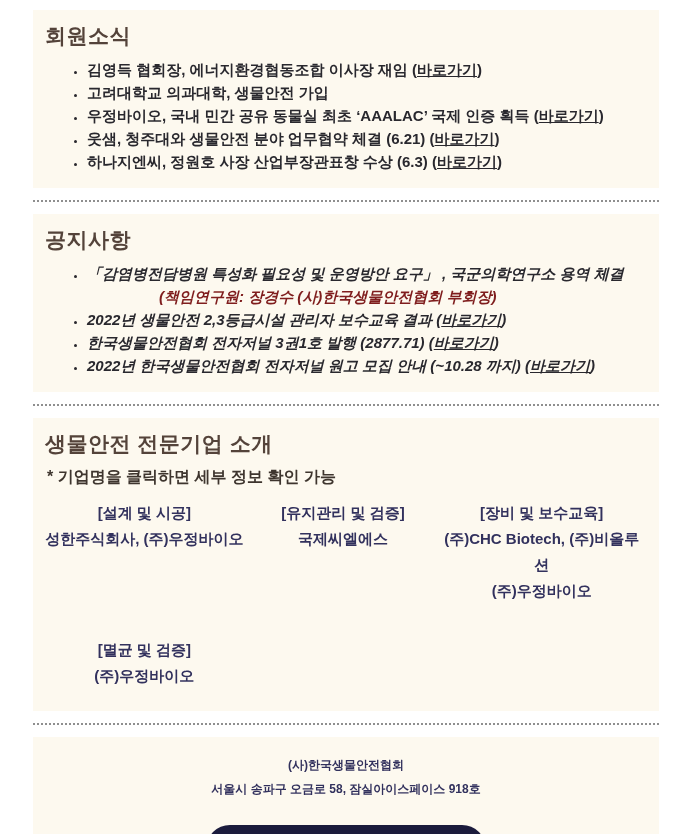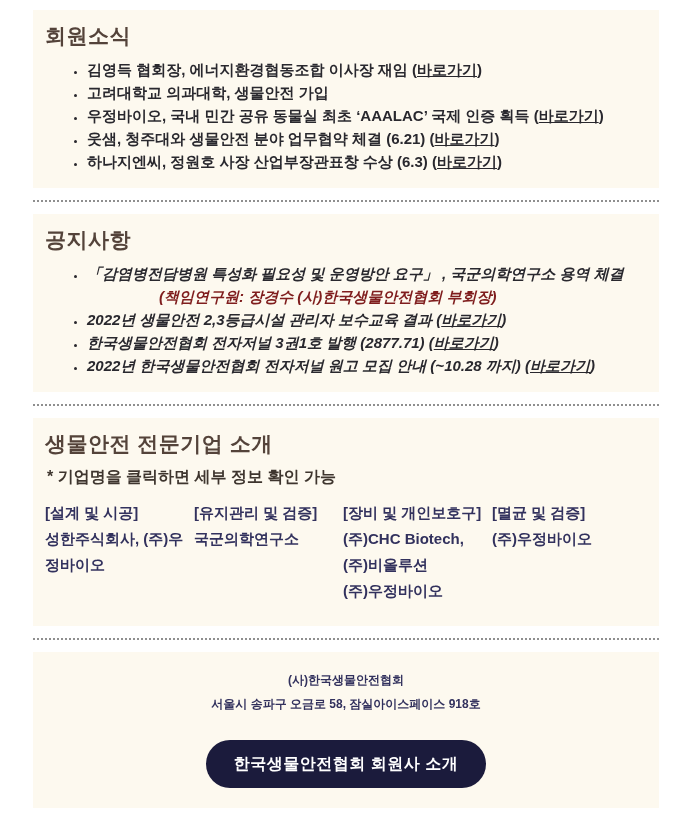--- a/index.html
+++ b/index.html
@@ -62,22 +62,23 @@
 
   .note {
     font-size: 16px;
     font-weight: 700;
     color: #3e352e;
     margin: 2px 0 12px 2px;
   }
 
   .company-grid {
     display: grid;
-    grid-template-columns: 1fr 1fr 1fr 1fr;
+    grid-template-columns: 1fr 1fr 1fr;
     row-gap: 33px;
+    text-align: center;
     padding-bottom: 8px;
   }
   .company-cell .cat,
   .company-cell .name {
     font-size: 15px;
     font-weight: 800;
     line-height: 26px;
     color: #32315d;
   }
   .company-cell a.name {
@@ -151,24 +152,24 @@
   <section class="card">
     <h2 class="section-title">생물안전 전문기업 소개</h2>
     <div class="note">* 기업명을 클릭하면 세부 정보 확인 가능</div>
     <div class="company-grid">
       <div class="company-cell">
         <div class="cat">[설계 및 시공]</div>
         <a class="name">성한주식회사, (주)우정바이오</a>
       </div>
       <div class="company-cell">
         <div class="cat">[유지관리 및 검증]</div>
-        <a class="name">국군의학연구소</a>
+        <a class="name">국제씨엘에스</a>
       </div>
       <div class="company-cell">
-        <div class="cat">[장비 및 개인보호구]</div>
+        <div class="cat">[장비 및 보수교육]</div>
         <a class="name">(주)CHC Biotech, (주)비올루션</a>
         <a class="name">(주)우정바이오</a>
       </div>
       <div class="company-cell">
         <div class="cat">[멸균 및 검증]</div>
         <a class="name">(주)우정바이오</a>
       </div>
     </div>
   </section>
 

